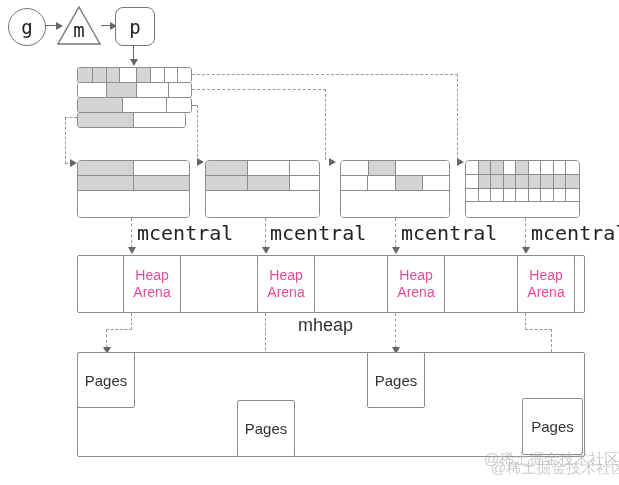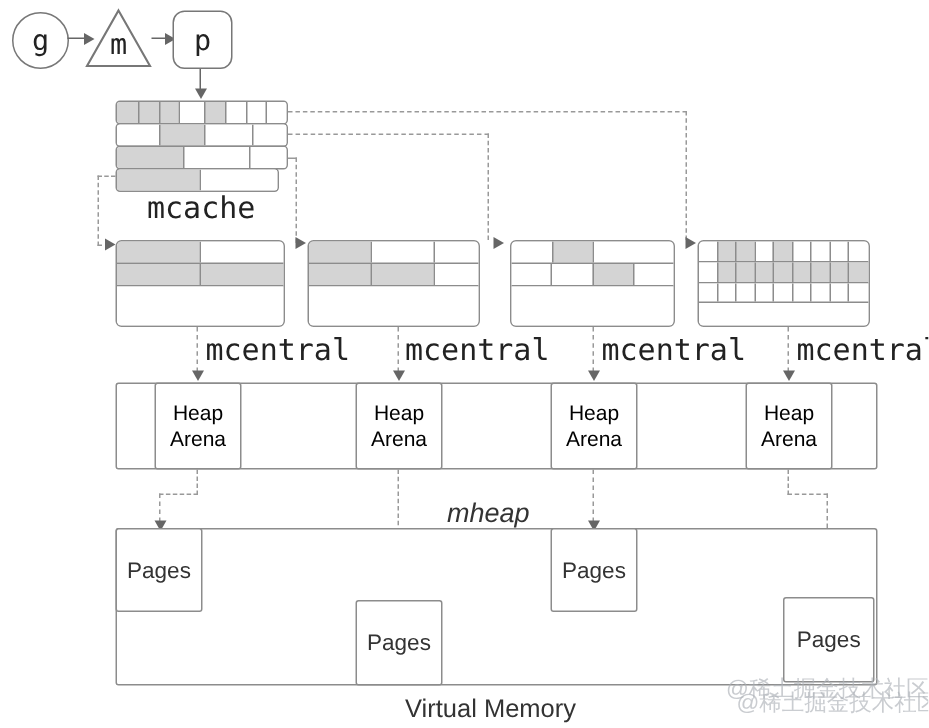--- a/index.html
+++ b/index.html
@@ -33,21 +33,21 @@
   .arr-d{width:0;height:0;border-left:4px solid transparent;border-right:4px solid transparent;border-top:7px solid #666;}
 
   
   .mono-label{font-family:"DejaVu Sans Mono",monospace;font-size:20px;color:#222;white-space:nowrap;}
   .sans-label{font-family:"Liberation Sans",sans-serif;font-size:18px;color:#333;white-space:nowrap;}
 
   
   .band{border:1.3px solid #8c8c8c;border-radius:2px;background:#fff;box-sizing:border-box;}
   .arena{border:1.3px solid #8c8c8c;background:#fff;box-sizing:border-box;
          display:flex;flex-direction:column;align-items:center;justify-content:center;
-         font-size:14px;line-height:17px;color:#000000;border-radius:2px;}
+         font-size:14px;line-height:17px;color:#ec4899;border-radius:2px;margin-left:20px;}
   .pagebox{border:1.3px solid #8c8c8c;background:#fff;box-sizing:border-box;
            display:flex;align-items:center;justify-content:center;font-size:15px;color:#333;border-radius:2px;}
   .watermark{font-size:15px;color:#aeb2b8;opacity:.65;white-space:nowrap;}
 </style>
 </head>
 <body>
 
 <div class="stage">
 
   <div class="abs circle" style="left:8px;top:8px;">
@@ -97,21 +97,20 @@
         <div class="cell" style="flex: 22 1 0px;"></div>
       </div>
     </div>
   <div class="abs grid mrow" style="left:77px;top:112px;width:109px;height:16px;">
       <div class="grow" style="flex: 1 1 0px;">
         <div class="cell gray" style="flex: 52 1 0px;"></div>
         <div class="cell" style="flex: 48 1 0px;"></div>
       </div>
     </div>
 
-  <span class="abs mono-label" style="left:98px;top:126px;">mcache</span>
 
   <div class="abs dash-h" style="left:192px;top:74px;width:266px;"></div>
   <div class="abs dash-v" style="left:457px;top:74px;height:86px;"></div>
   <div class="abs arr-r" style="left:457px;top:158px;"></div>
 
   <div class="abs dash-h" style="left:192px;top:89px;width:134px;"></div>
   <div class="abs dash-v" style="left:325px;top:89px;height:71px;"></div>
   <div class="abs arr-r" style="left:329px;top:158px;"></div>
 
   <div class="abs dash-h" style="left:192px;top:105px;width:6px;"></div>
@@ -232,21 +231,21 @@
     <div>Arena</div>
   </div>
   <div class="abs arena" style="left:367px;top:255px;width:58px;height:58px;">
     <div>Heap</div>
     <div>Arena</div>
   </div>
   <div class="abs arena" style="left:497px;top:255px;width:58px;height:58px;">
     <div>Heap</div>
     <div>Arena</div>
   </div>
-  <span class="abs sans-label" style="left:298px;top:332px;font-style:italic;">mheap</span>
+  <span class="abs sans-label" style="left:298px;top:315px;">mheap</span>
 
   <div class="abs dash-v" style="left:131px;top:313px;height:17px;"></div>
   <div class="abs dash-h" style="left:106px;top:329px;width:26px;"></div>
   <div class="abs dash-v" style="left:106px;top:329px;height:19px;"></div>
   <div class="abs arr-d" style="left:103px;top:347px;"></div>
 
   <div class="abs dash-v" style="left:265px;top:313px;height:81px;"></div>
   <div class="abs arr-d" style="left:262px;top:393px;"></div>
 
   <div class="abs dash-v" style="left:395px;top:313px;height:35px;"></div>
@@ -264,18 +263,17 @@
   <div class="abs pagebox" style="left:237px;top:400px;width:58px;height:57px;">
     <span>Pages</span>
   </div>
   <div class="abs pagebox" style="left:367px;top:352px;width:58px;height:56px;">
     <span>Pages</span>
   </div>
   <div class="abs pagebox" style="left:522px;top:398px;width:61px;height:57px;">
     <span>Pages</span>
   </div>
 
-  <span class="abs sans-label" style="left:270px;top:463px;font-size:17px;">Virtual Memory</span>
 
   <span class="abs watermark" style="left:484px;top:450px;">@稀土掘金技术社区</span>
   <span class="abs watermark" style="left:491px;top:459px;">@稀土掘金技术社区</span>
 
 </div>
 
 </body></html>

